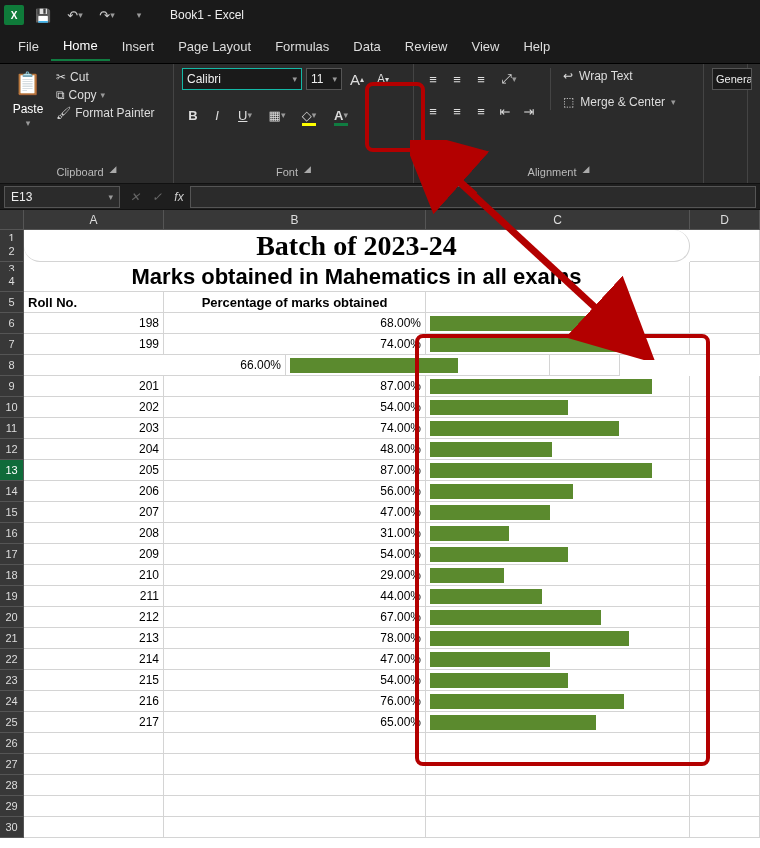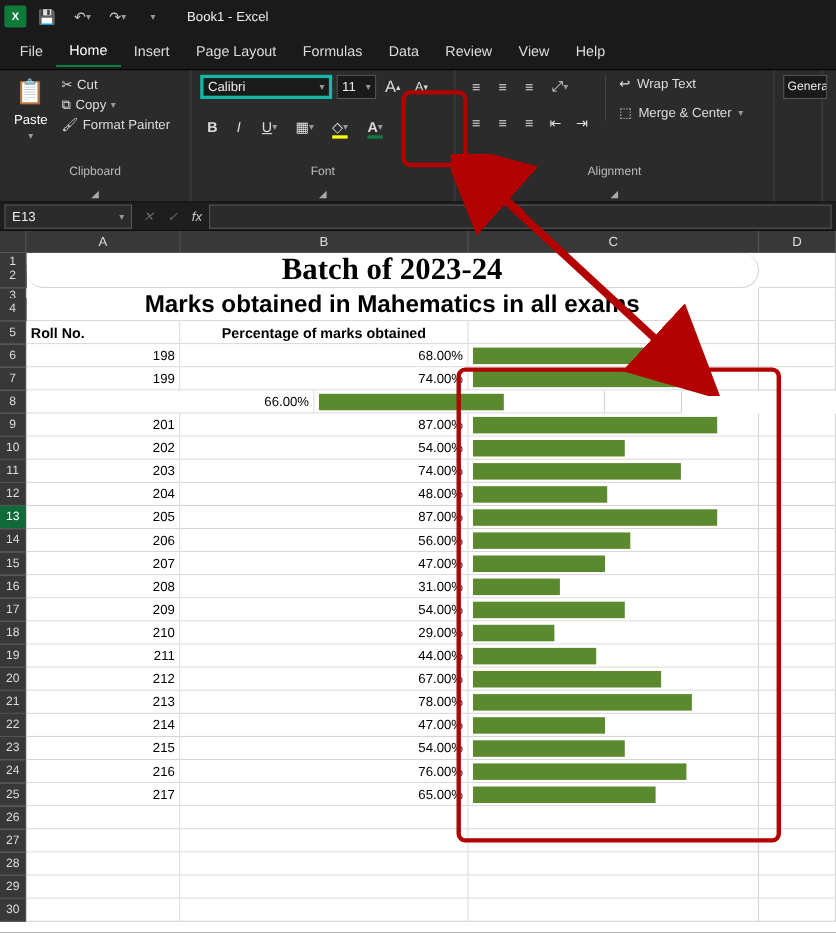--- a/index.html
+++ b/index.html
@@ -13,30 +13,30 @@
 
   
   .menutabs { height: 34px; background: #1a1a1a; display: flex; align-items: center; gap: 0; padding: 0 6px; border-bottom: 1px solid #000; }
   .menutab { padding: 6px 12px; font-size: 13px; color: #ddd; cursor: pointer; }
   .menutab.active { color: #fff; border-bottom: 2px solid #107c41; }
 
   
   .ribbon { height: 120px; background: #2b2b2b; display: flex; border-bottom: 1px solid #111; position: relative; }
   .group { border-right: 1px solid #444; padding: 4px 8px 2px 8px; display: flex; flex-direction: column; justify-content: space-between; }
   .group-content { flex: 1; display: flex; align-items: flex-start; gap: 4px; }
-  .group-label-row { display:flex; justify-content:center; align-items:center; gap:6px;flex-direction:column; }
+  .group-label-row { display:flex; justify-content:center; align-items:flex-start; gap:6px; }
   .group-label { text-align: center; font-size: 11px; color: #bbb; padding: 2px 0 3px 0; }
   .dlg { font-size: 9px; color:#aaa; }
 
   .paste-col { display: flex; flex-direction: column; align-items: center; gap: 2px; padding: 0 4px; }
   .paste-icon { width: 32px; height: 32px; display: flex; align-items: center; justify-content: center; font-size: 22px; }
   .mini-row { display: flex; align-items: center; gap: 4px; font-size: 12px; color: #ddd; padding: 2px 4px; }
 
   .font-row1 { display: flex; gap: 4px; align-items: center; }
-  .font-name { width: 120px; height: 22px; background: #1a1a1a; border: 3px solid #14b8a6; color: #eee; font-size: 12px; padding: 0 4px; display:flex; align-items:center; justify-content:space-between;gap:36px;}
+  .font-name { width: 120px; height: 22px; background: #1a1a1a; border: 1px solid #14b8a6; color: #eee; font-size: 12px; padding: 0 4px; display:flex; align-items:center; justify-content:space-between;gap:36px;}
   .font-size { width: 36px; height: 22px; background: #1a1a1a; border: 1px solid #555; color: #eee; font-size: 12px; padding: 0 4px; display:flex; align-items:center; justify-content:space-between;}
   .fbtn { width: 22px; height: 22px; display: flex; align-items: center; justify-content: center; color: #ddd; font-size: 13px; }
   .fbtn.wider { width: 30px; }
   .font-row2 { display: flex; gap: 2px; align-items: center; margin-top: 10px; }
 
   .align-col { display:flex; flex-direction:column; gap:10px; }
   .align-row { display: flex; gap: 2px; }
 
   .wrap-merge { display:flex; flex-direction:column; gap:10px; padding-left:8px; border-left:1px solid #444; margin-left:6px;}
   .wm-btn { display:flex; align-items:center; gap:6px; font-size:12px; color:#ddd; padding:1px 4px;}

